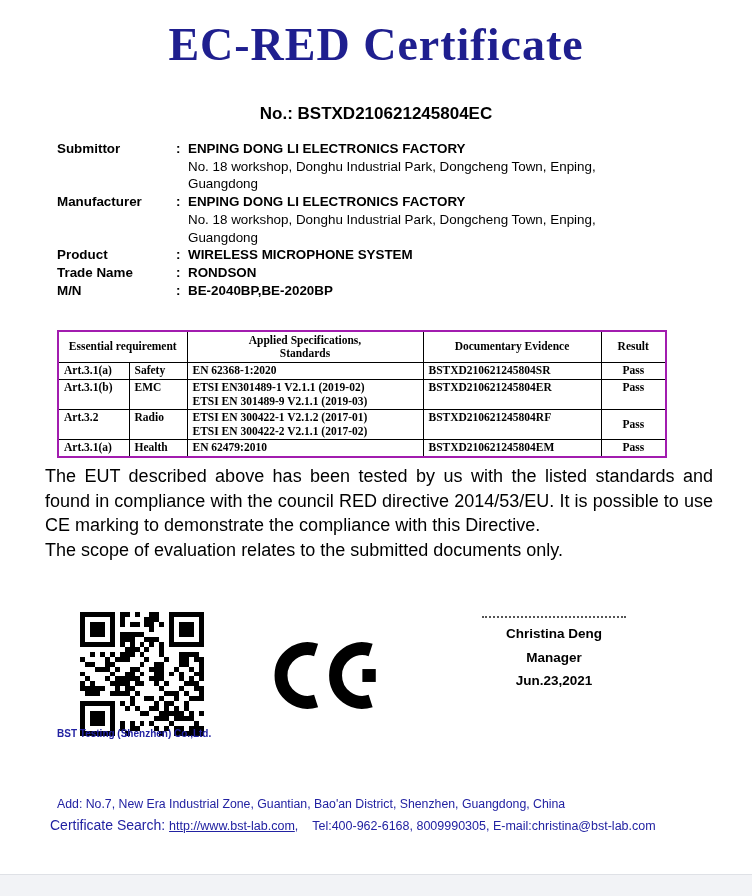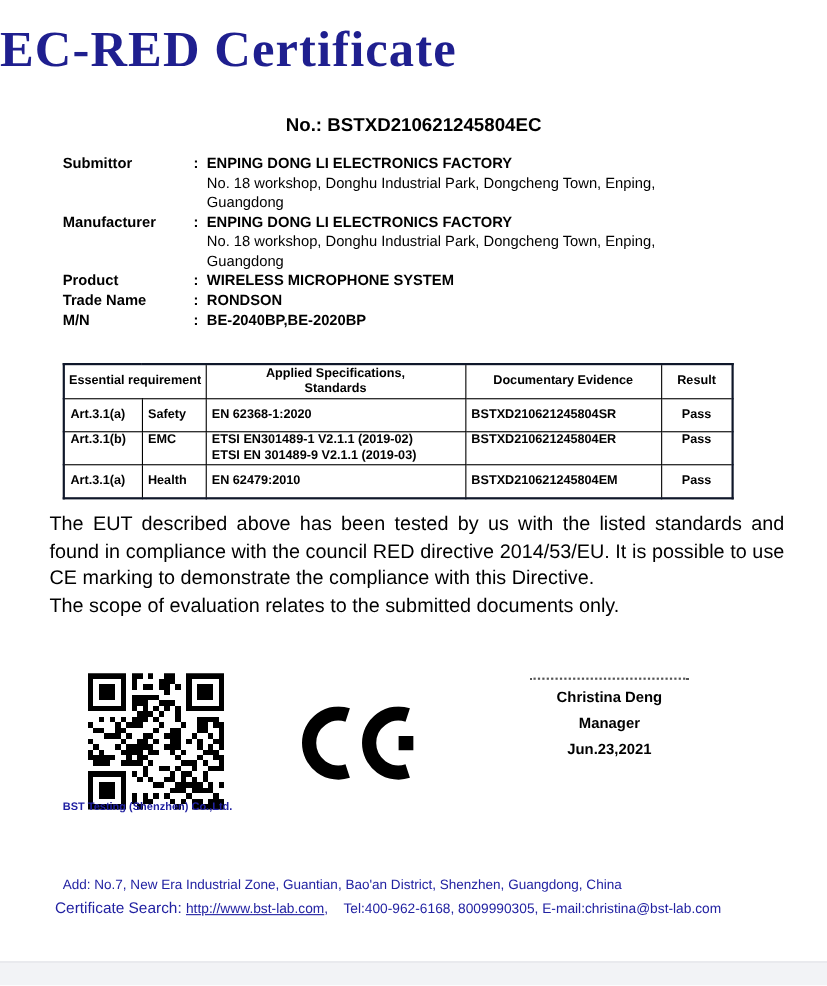--- a/index.html
+++ b/index.html
@@ -2,21 +2,21 @@
 <html><head>
 <meta charset="utf-8">
 <style>
   html,body{margin:0;padding:0;background:#fff;}
   .page{
     position:relative;width:752px;height:896px;background:#ffffff;overflow:hidden;
     font-family:"Liberation Sans",sans-serif;color:#000;
   }
   
   .title{
-    position:absolute;top:18px;left:0;width:752px;text-align:left;
+    position:absolute;top:18px;left:0;width:752px;text-align:center;
     font-family:"Liberation Serif",serif;font-weight:bold;font-size:46px;
     color:#1f1f8f;letter-spacing:1px;
   }
   .cert-no{
     position:absolute;top:104px;left:0;width:752px;text-align:center;
     font-size:17px;font-weight:bold;
   }
   
   .info{position:absolute;top:140px;left:57px;width:660px;font-size:13.4px;line-height:17.7px;}
   .info-row{display:flex;}
@@ -25,23 +25,23 @@
   .info-value{flex:1;}
   .v-main{font-weight:bold;}
   .v-sub{font-weight:normal;}
   
   .spec-table{
     position:absolute;top:330px;left:57px;width:608px;
     border-collapse:collapse;table-layout:fixed;
     font-size:11.5px;font-weight:bold;line-height:13.5px;
   }
   .spec-table th,.spec-table td{border:1.5px solid #000;padding:1px 5px;overflow:hidden;}
-  .spec-table{border:2px solid #0f172a;}
+  .spec-table{border:2px solid #a21caf;font-family:Liberation Serif, serif;}
   .spec-table th{text-align:center;vertical-align:middle;white-space:pre-line;height:28px;padding:1px 2px;}
-  .row-single{height:30px;}
+  .row-single{height:17px;}
   .row-double{height:30px;}
   .td-top{vertical-align:top;}
   .td-mid{vertical-align:middle;}
   .td-center{text-align:center;}
   
   .statement{
     position:absolute;top:464px;left:45px;width:668px;
     font-size:18px;line-height:24.5px;text-align:justify;
   }
   .statement p{margin:0;}
@@ -141,20 +141,30 @@
       </tr>
       <tr class="row-double">
         <td class="td-top">Art.3.1(b)</td>
         <td class="td-top">EMC</td>
         <td class="td-top">
           <div>ETSI EN301489-1 V2.1.1 (2019-02)</div>
           <div>ETSI EN 301489-9 V2.1.1 (2019-03)</div>
         </td>
         <td class="td-top">BSTXD210621245804ER</td>
         <td class="td-top td-center">Pass</td>
+      </tr>
+      <tr class="row-double">
+        <td class="td-top">Art.3.2</td>
+        <td class="td-top">Radio</td>
+        <td class="td-top">
+          <div>ETSI EN 300422-1 V2.1.2 (2017-01)</div>
+          <div>ETSI EN 300422-2 V2.1.1 (2017-02)</div>
+        </td>
+        <td class="td-top">BSTXD210621245804RF</td>
+        <td class="td-mid td-center">Pass</td>
       </tr>
       <tr class="row-single">
         <td class="td-mid">Art.3.1(a)</td>
         <td class="td-mid">Health</td>
         <td class="td-mid">EN 62479:2010</td>
         <td class="td-mid">BSTXD210621245804EM</td>
         <td class="td-mid td-center">Pass</td>
       </tr>
     </tbody>
   </table>

